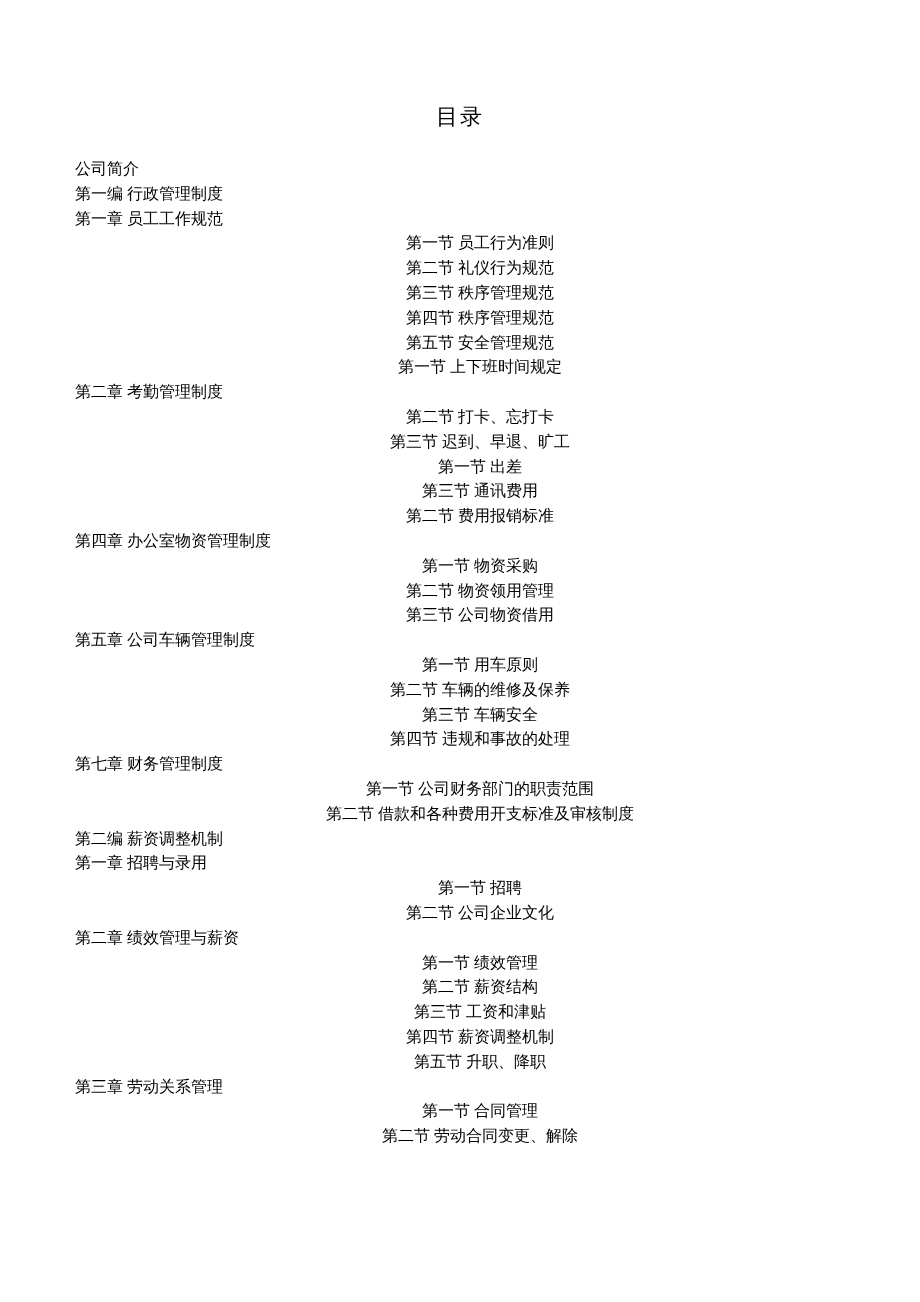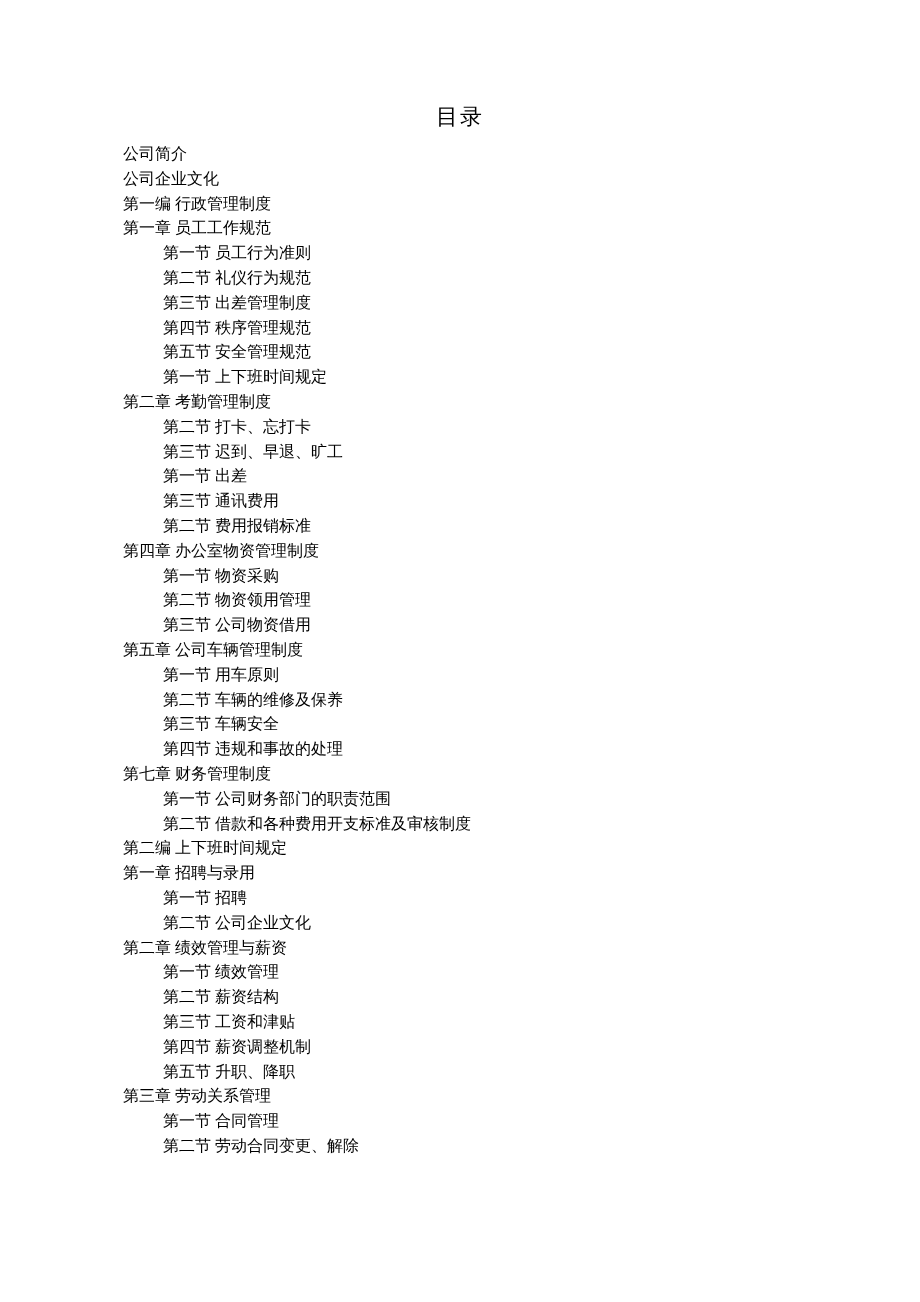--- a/index.html
+++ b/index.html
@@ -14,49 +14,48 @@
       height: 1302px;
       padding: 100px 75px 60px 75px;
       color: #000000;
       font-size: 16px;
       line-height: 1.55;
     }
     .title {
       text-align: center;
       font-size: 22px;
       font-weight: normal;
-      margin-bottom: 8px;
+      margin-bottom: 23px;
       letter-spacing: 2px;
     }
     .toc {
       text-align: left;
-      margin-left: 48px;
     }
     .toc-item {
       white-space: pre;
     }
     .level-0 {
       padding-left: 0;
     }
     .level-1 {
       padding-left: 40px;
+      text-align: center;
     }
   </style>
 </head>
 <body>
 
 <div class="title">目录</div>
 <div class="toc" id="toc-container">
     <div class="toc-item level-0">公司简介</div>
-    <div class="toc-item level-0">公司企业文化</div>
     <div class="toc-item level-0">第一编 行政管理制度</div>
     <div class="toc-item level-0">第一章 员工工作规范</div>
     <div class="toc-item level-1">第一节 员工行为准则</div>
     <div class="toc-item level-1">第二节 礼仪行为规范</div>
-    <div class="toc-item level-1">第三节 出差管理制度</div>
+    <div class="toc-item level-1">第三节 秩序管理规范</div>
     <div class="toc-item level-1">第四节 秩序管理规范</div>
     <div class="toc-item level-1">第五节 安全管理规范</div>
     <div class="toc-item level-1">第一节 上下班时间规定</div>
     <div class="toc-item level-0">第二章 考勤管理制度</div>
     <div class="toc-item level-1">第二节 打卡、忘打卡</div>
     <div class="toc-item level-1">第三节 迟到、早退、旷工</div>
     <div class="toc-item level-1">第一节 出差</div>
     <div class="toc-item level-1">第三节 通讯费用</div>
     <div class="toc-item level-1">第二节 费用报销标准</div>
     <div class="toc-item level-0">第四章 办公室物资管理制度</div>
@@ -64,21 +63,21 @@
     <div class="toc-item level-1">第二节 物资领用管理</div>
     <div class="toc-item level-1">第三节 公司物资借用</div>
     <div class="toc-item level-0">第五章 公司车辆管理制度</div>
     <div class="toc-item level-1">第一节 用车原则</div>
     <div class="toc-item level-1">第二节 车辆的维修及保养</div>
     <div class="toc-item level-1">第三节 车辆安全</div>
     <div class="toc-item level-1">第四节 违规和事故的处理</div>
     <div class="toc-item level-0">第七章 财务管理制度</div>
     <div class="toc-item level-1">第一节 公司财务部门的职责范围</div>
     <div class="toc-item level-1">第二节 借款和各种费用开支标准及审核制度</div>
-    <div class="toc-item level-0">第二编 上下班时间规定</div>
+    <div class="toc-item level-0">第二编 薪资调整机制</div>
     <div class="toc-item level-0">第一章 招聘与录用</div>
     <div class="toc-item level-1">第一节 招聘</div>
     <div class="toc-item level-1">第二节 公司企业文化</div>
     <div class="toc-item level-0">第二章 绩效管理与薪资</div>
     <div class="toc-item level-1">第一节 绩效管理</div>
     <div class="toc-item level-1">第二节 薪资结构</div>
     <div class="toc-item level-1">第三节 工资和津贴</div>
     <div class="toc-item level-1">第四节 薪资调整机制</div>
     <div class="toc-item level-1">第五节 升职、降职</div>
     <div class="toc-item level-0">第三章 劳动关系管理</div>

